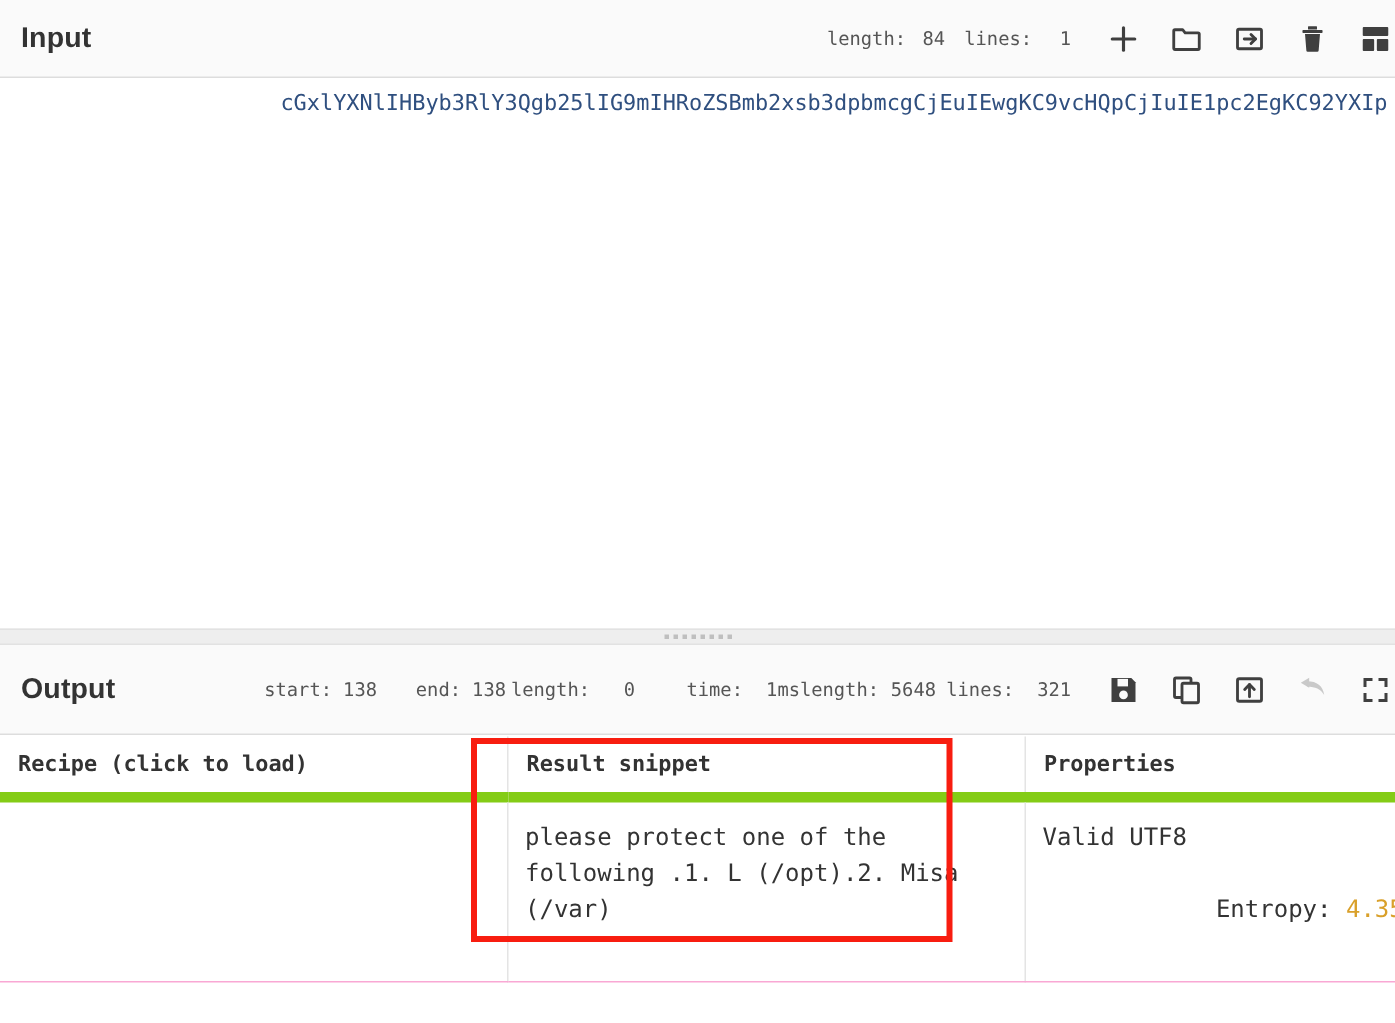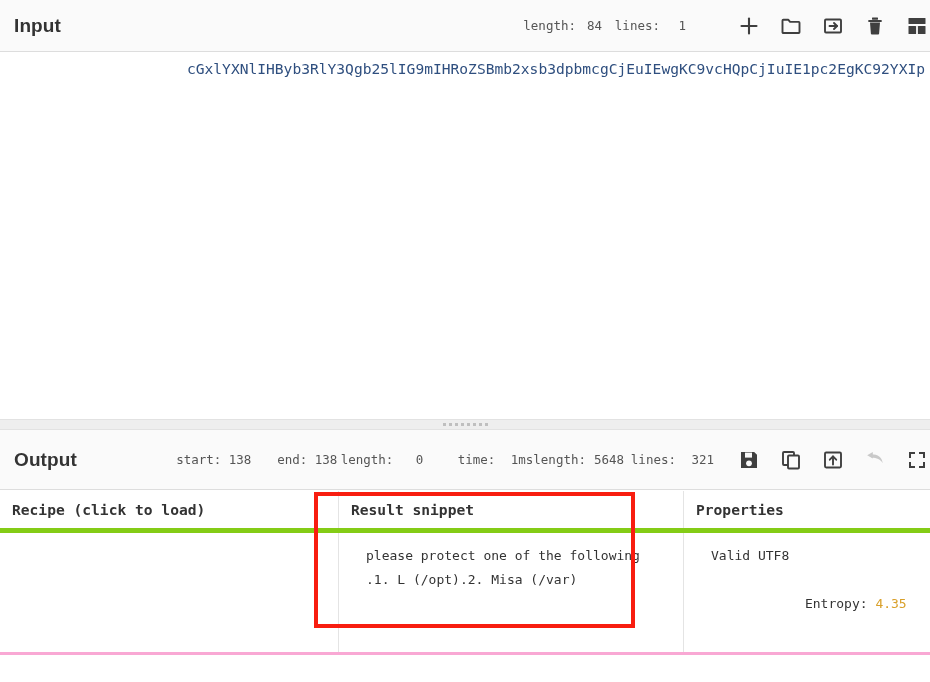--- a/index.html
+++ b/index.html
@@ -90,21 +90,21 @@
     display: flex;
     align-items: center;
     justify-content: center;
     color: #3f3f3f;
     flex: 0 0 auto;
   }
   .tool-btn.disabled { color: #c9c9c9; }
   .tool-btn svg { display: block; }
 
   
-  #input-panel-header { height: 52px; gap: 28px; }
+  #input-panel-header { height: 52px; }
 
   #input-textarea {
     position: absolute;
     left: 0;
     top: 53px;
     width: 930px;
     height: 366px;
     box-sizing: border-box;
     background: #ffffff;
     border: none;
@@ -166,31 +166,31 @@
     table-layout: fixed;
     font-family: "DejaVu Sans Mono", monospace;
   }
 
   #results-table th {
     text-align: left;
     font-size: 14.6px;
     font-weight: bold;
     color: #333333;
     padding: 10px 12px 10px 12px;
-    border-bottom: 5px solid #84cc16;
+    border-bottom: 7px solid #84cc16;
     border-right: 1px solid #e4e4e4;
     vertical-align: middle;
     background: #ffffff;
   }
 
   #results-table td {
-    font-size: 13px;
+    font-size: 16px;
     color: #333333;
-    padding: 11px 12px 12px 27px;
-    border-bottom: 3px solid #f9a8d4;
+    padding: 11px 12px 12px 11px;
+    border-bottom: 1px solid #f9a8d4;
     border-right: 1px solid #e4e4e4;
     vertical-align: top;
     line-height: 24px;
     background: #ffffff;
   }
 
   #results-table th:last-child,
   #results-table td:last-child { border-right: none; }
 
   .col-recipe { width: 314px; }

